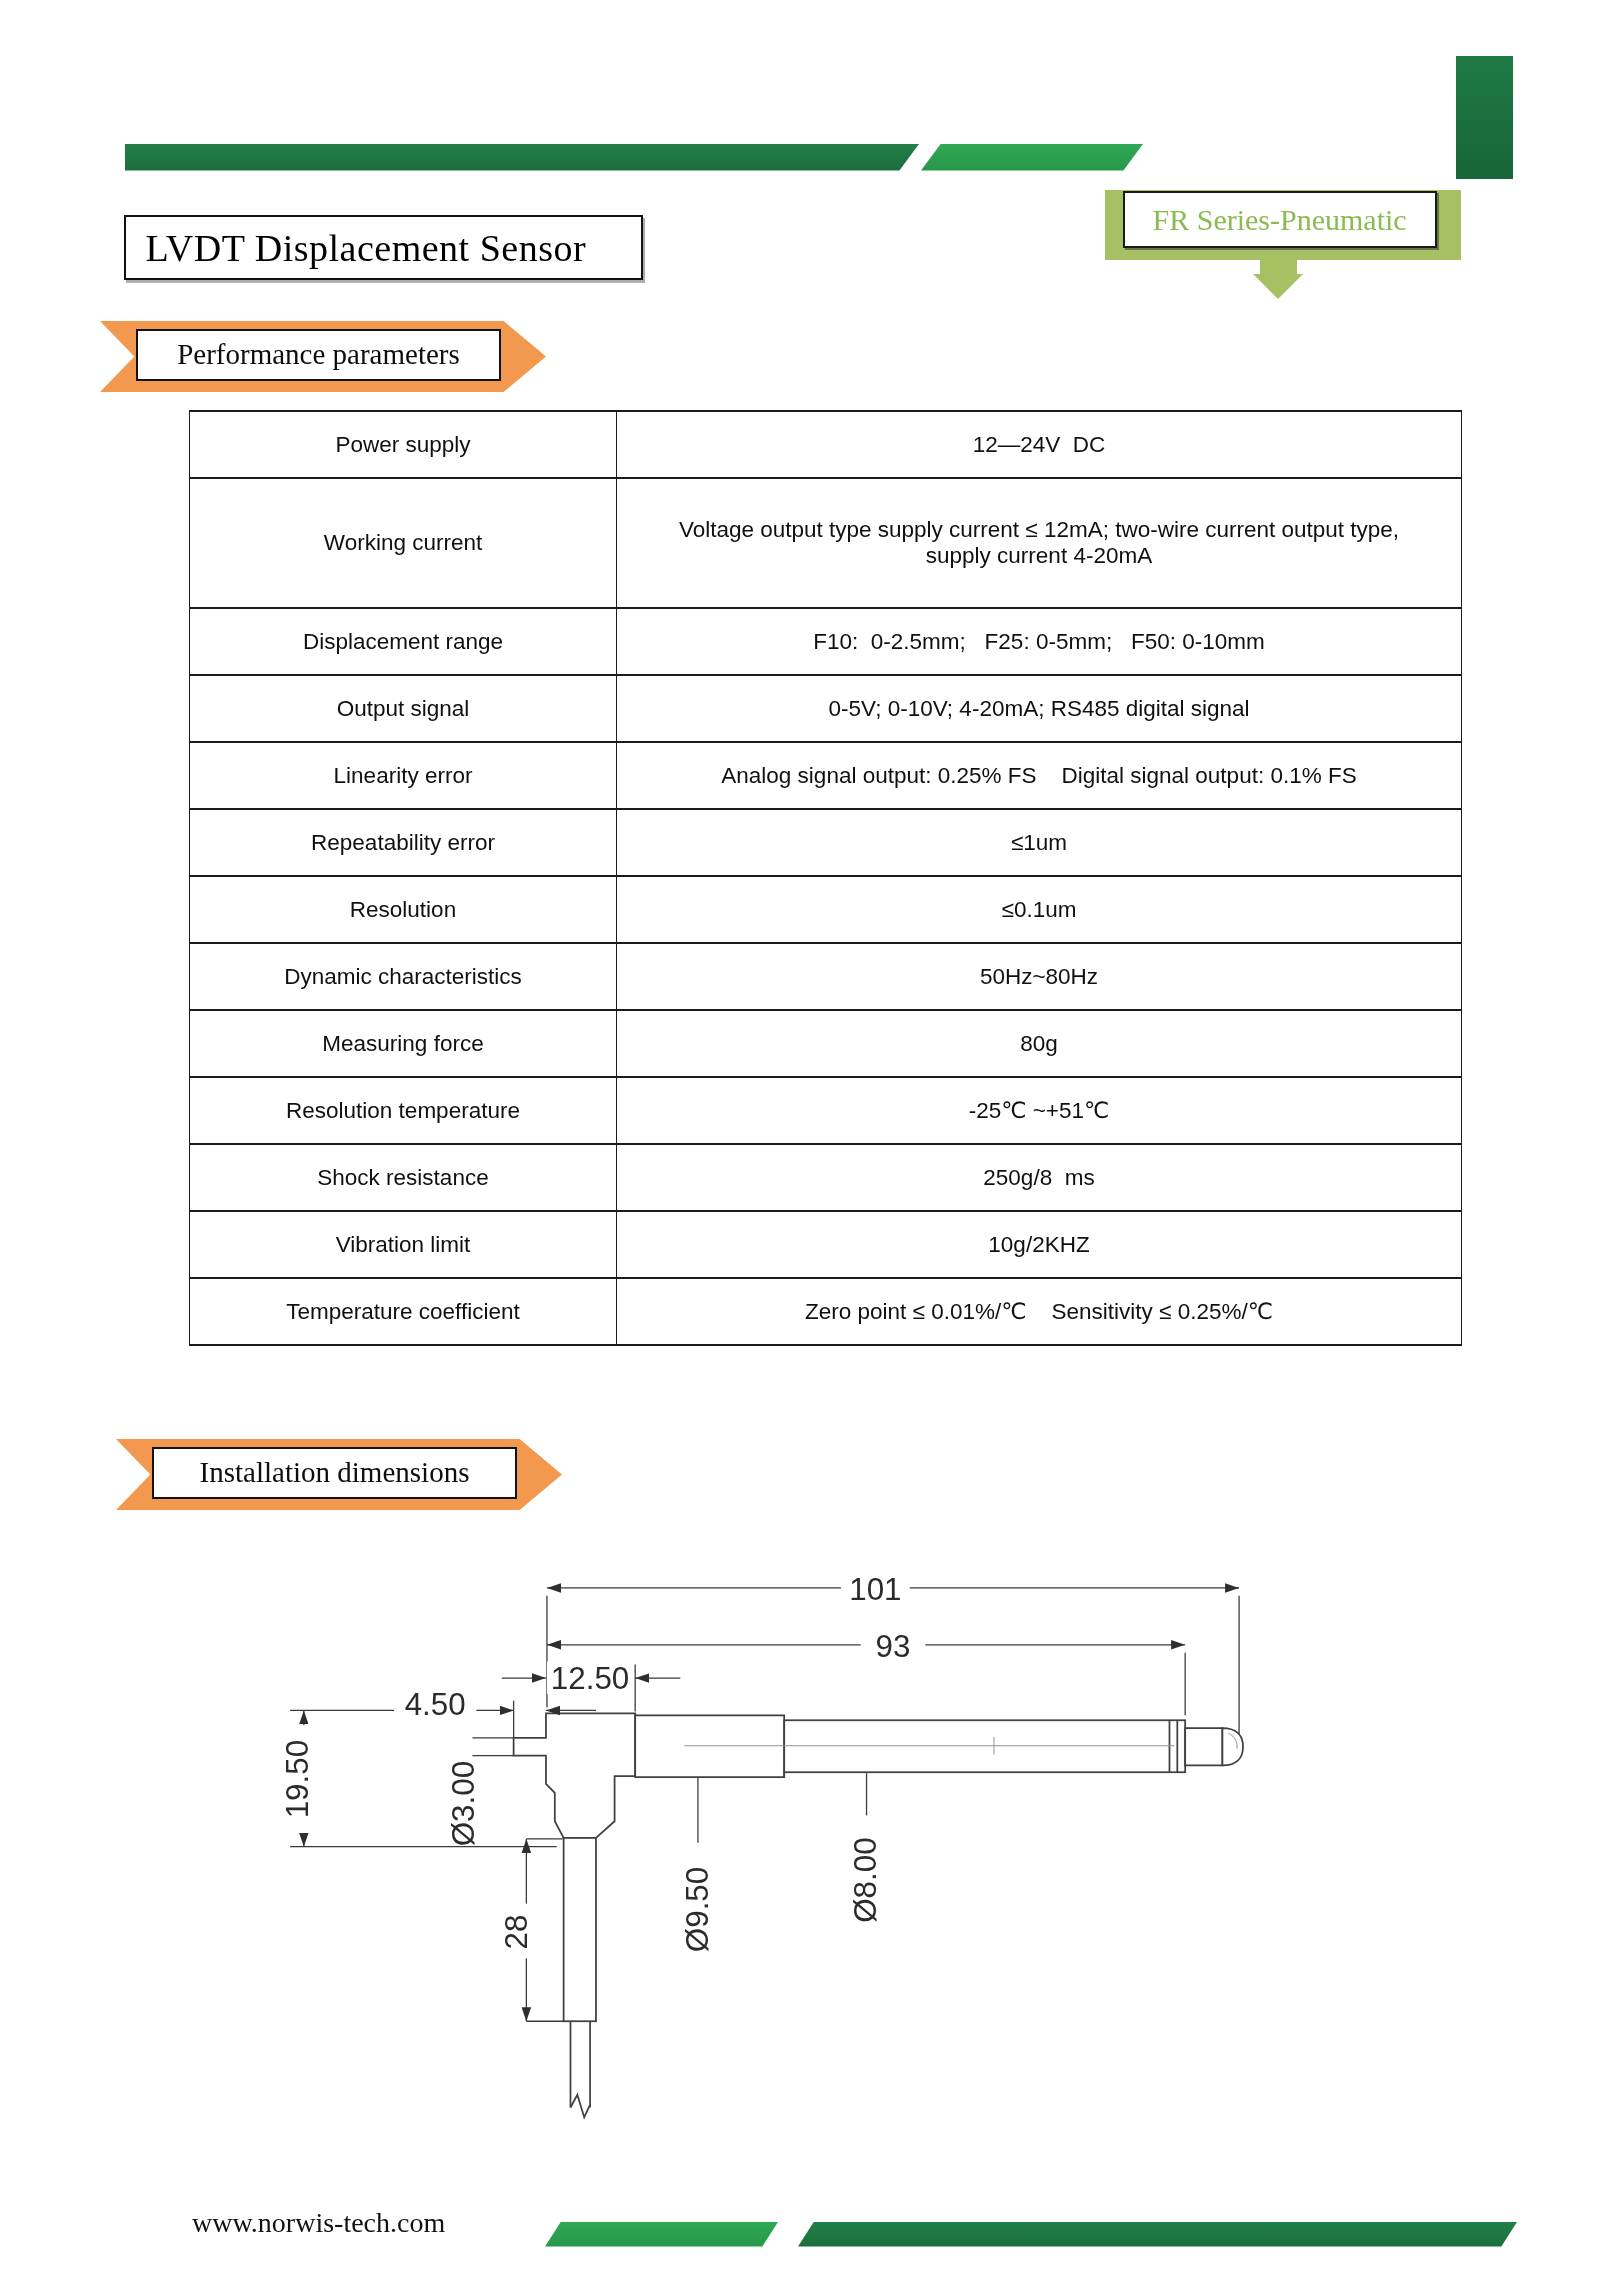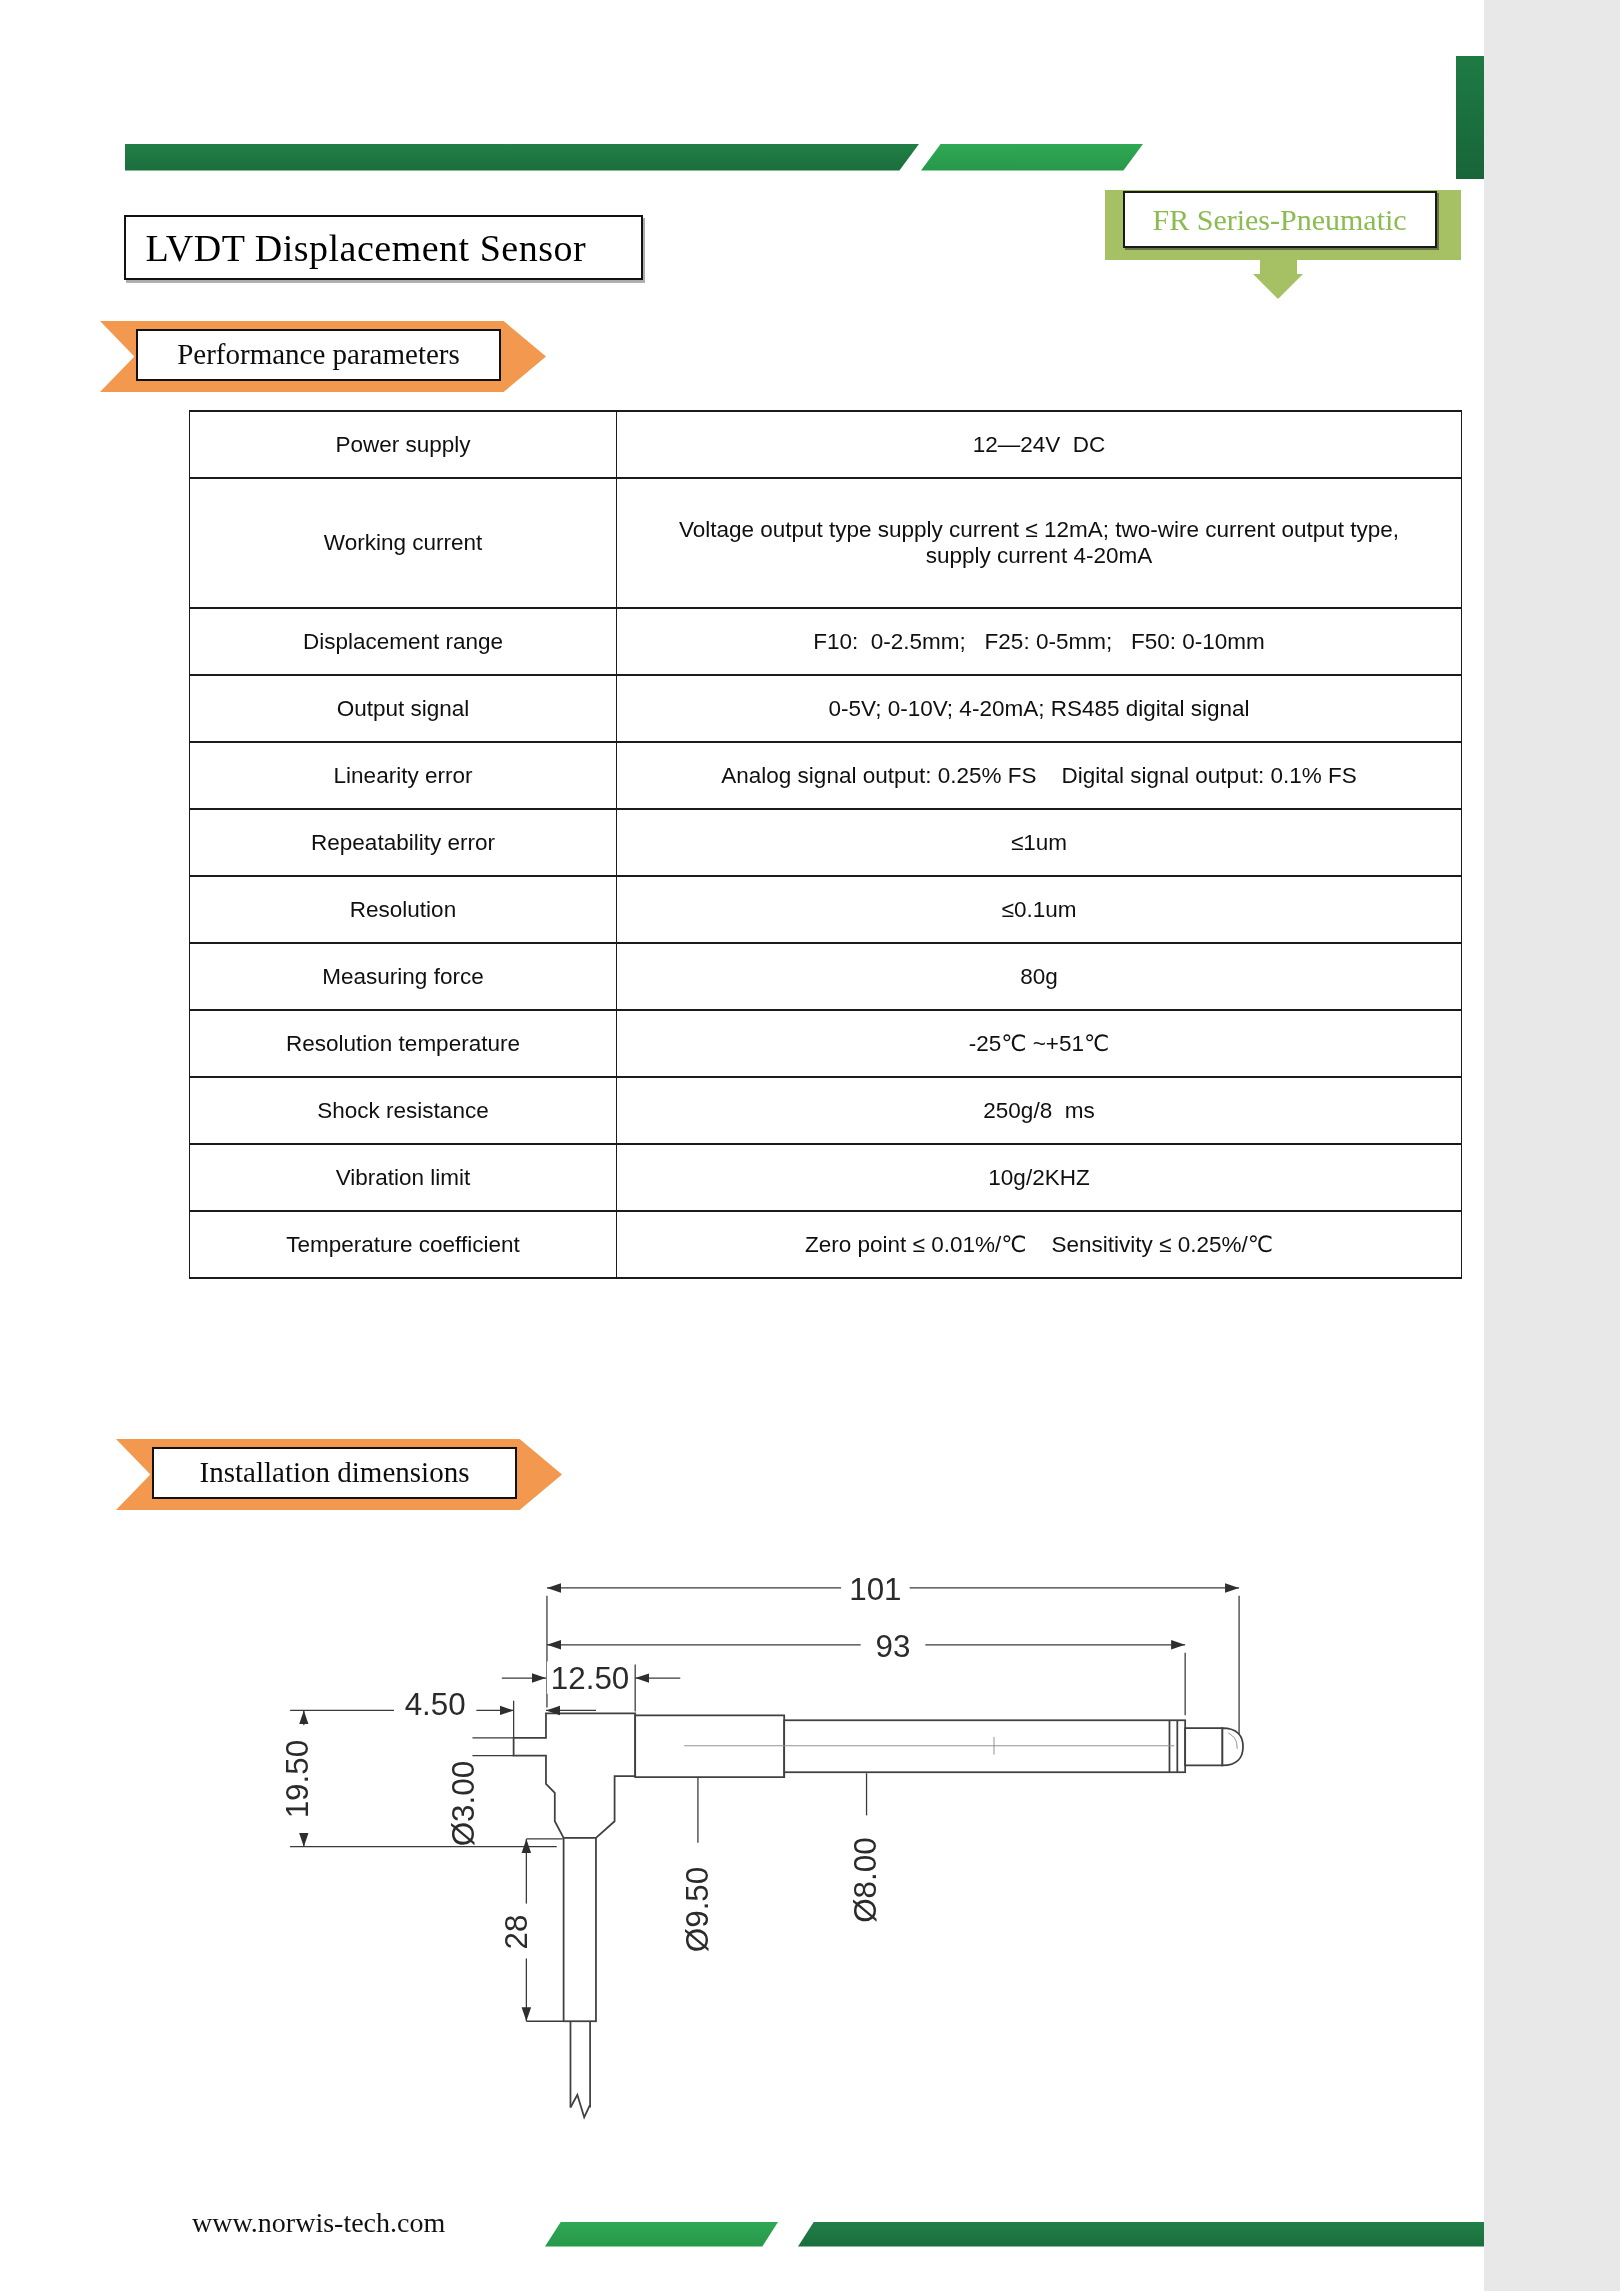--- a/index.html
+++ b/index.html
@@ -1,16 +1,16 @@
 <!DOCTYPE html>
 <html><head>
 <meta charset="utf-8">
 <style>
   html,body{margin:0;padding:0;background:#e8e8e8;}
-  #page{position:relative;width:1484px;height:2292px;background:#ffffff;overflow:hidden;
+  #page{position:relative;width:1620px;height:2292px;background:#ffffff;overflow:hidden;
         font-family:"Liberation Sans","DejaVu Sans",sans-serif;color:#111;}
   .abs{position:absolute;}
 
   
   .stripe{position:absolute;}
   .stripe-dark{background:linear-gradient(180deg,#227f47,#1a6e3c);}
   .stripe-light{background:linear-gradient(180deg,#2fa854,#27984a);}
   #hdr-dark{left:125px;top:144px;width:794px;height:26.5px;
             clip-path:polygon(0 0,100% 0,calc(100% - 19.6px) 100%,0 100%);}
   #hdr-light{left:921px;top:144px;width:222px;height:26.5px;
@@ -120,20 +120,24 @@
           <td class="param">Linearity error</td>
           <td>Analog signal output: 0.25% FS    Digital signal output: 0.1% FS</td>
         </tr>
       <tr>
           <td class="param">Repeatability error</td>
           <td>≤1um</td>
         </tr>
       <tr>
           <td class="param">Resolution</td>
           <td>≤0.1um</td>
+        </tr>
+      <tr>
+          <td class="param">Dynamic characteristics</td>
+          <td>50Hz~80Hz</td>
         </tr>
       <tr>
           <td class="param">Measuring force</td>
           <td>80g</td>
         </tr>
       <tr>
           <td class="param">Resolution temperature</td>
           <td>-25℃ ~+51℃</td>
         </tr>
       <tr>

